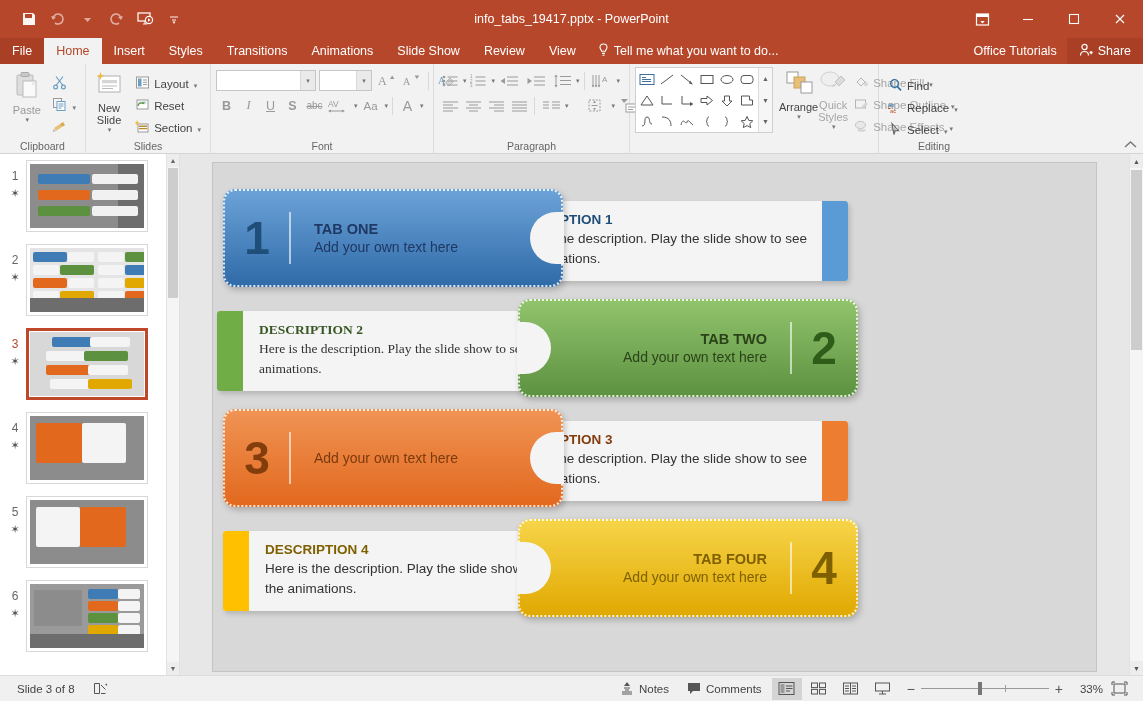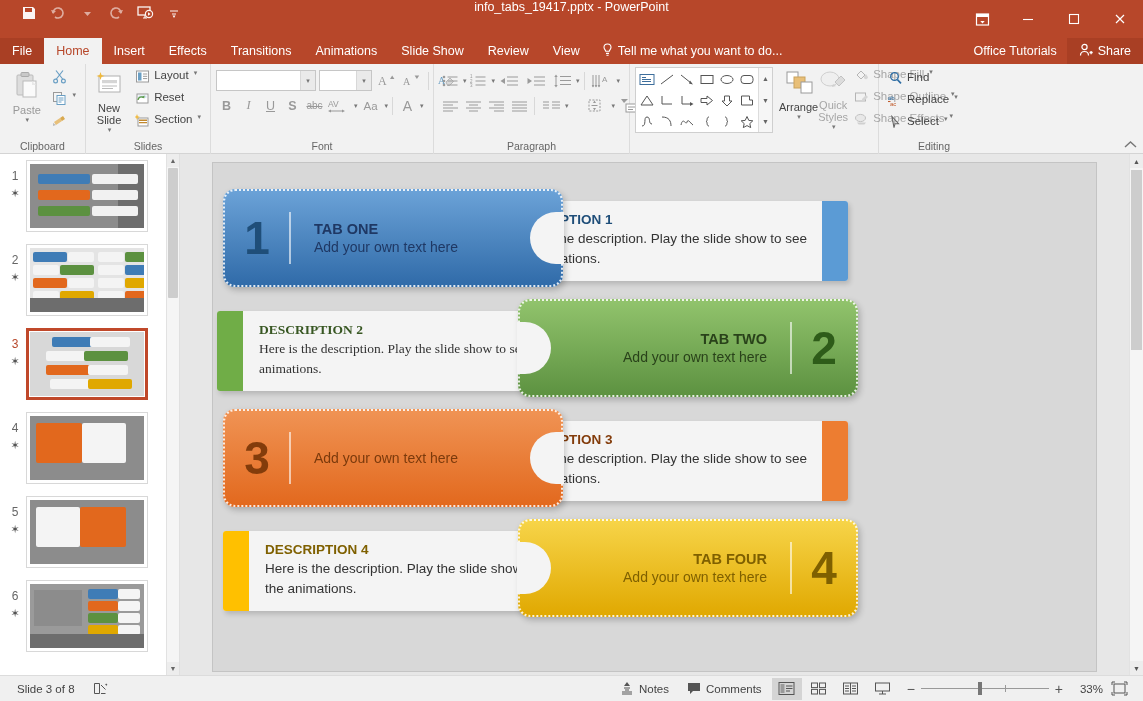--- a/index.html
+++ b/index.html
@@ -6,21 +6,21 @@
   html, body {
     width: 1143px; height: 701px;
     font-family: "Liberation Sans", sans-serif;
     overflow: hidden; background: #fff;
   }
   body { display: flex; flex-direction: column; }
 
   
   .titlebar {
     height: 38px; background: #b7472a; position: relative;
-    display: flex; align-items: flex-start; flex: 0 0 38px;
+    display: flex; align-items: center; flex: 0 0 38px;
   }
   .qat { display: flex; align-items: center; padding-left: 16px; gap: 3px; }
   .qat-btn {
     width: 26px; height: 26px; display: flex; align-items: center;
     justify-content: center; color: #fff; opacity: .95;
   }
   .qat-btn.dim { opacity: .55; }
   .qat-btn svg { display: block; }
   .win-title {
     position: absolute; left: 0; right: 0; text-align: center;
@@ -69,21 +69,21 @@
     line-height: 16px; position: relative;
   }
   .bigbtn {
     display: flex; flex-direction: column; align-items: center;
     justify-content: flex-start; width: 52px; color: #999; font-size: 11px;
     padding-top: 2px;
   }
   .bigbtn .lbl { margin-top: 2px; text-align: center; line-height: 12px; }
   .smallcol { display: flex; flex-direction: column; gap: 1px; padding-top: 1px; }
   .smallbtn {
-    display: flex; align-items: flex-start; gap: 4px; font-size: 11.5px;
+    display: flex; align-items: flex-end; gap: 4px; font-size: 11.5px;
     color: #444; height: 21px; padding: 0 4px; white-space: nowrap;
   }
   .smallbtn.dim { color: #a6a6a6; }
   .caret { font-size: 7px; color: #777; margin-left: 1px; }
 
   
   .fontrow1 { display: flex; align-items: center; gap: 3px; margin-bottom: 4px; }
   .fontbox {
     height: 21px; background: #fff; border: 1px solid #c6c6c6;
     display: flex; align-items: center; font-size: 11.5px; color: #444;
@@ -323,21 +323,21 @@
           <path stroke="#fff" stroke-width="1.2" d="M3 3l8 8M11 3l-8 8"></path>
         </svg>
     </div>
   </div>
 </div>
 
 <div class="tabstrip">
   <div class="rtab file">File</div>
   <div class="rtab active">Home</div>
   <div class="rtab">Insert</div>
-  <div class="rtab">Effects</div>
+  <div class="rtab">Styles</div>
   <div class="rtab">Transitions</div>
   <div class="rtab">Animations</div>
   <div class="rtab">Slide Show</div>
   <div class="rtab">Review</div>
   <div class="rtab">View</div>
   <div class="tellme">
     <span>
       <svg width="11" height="14" viewBox="0 0 11 14">
           <path fill="none" stroke="#fff" stroke-width="1.1" d="M5.5 1C3.3 1 2 2.5 2 4.3c0 1.7 1.5 2.6 1.7 4h3.6c.2-1.4 1.7-2.3 1.7-4C9 2.5 7.7 1 5.5 1z"></path>
           <path stroke="#fff" stroke-width="1.1" d="M4 10.4h3M4.4 12.2h2.2"></path>

